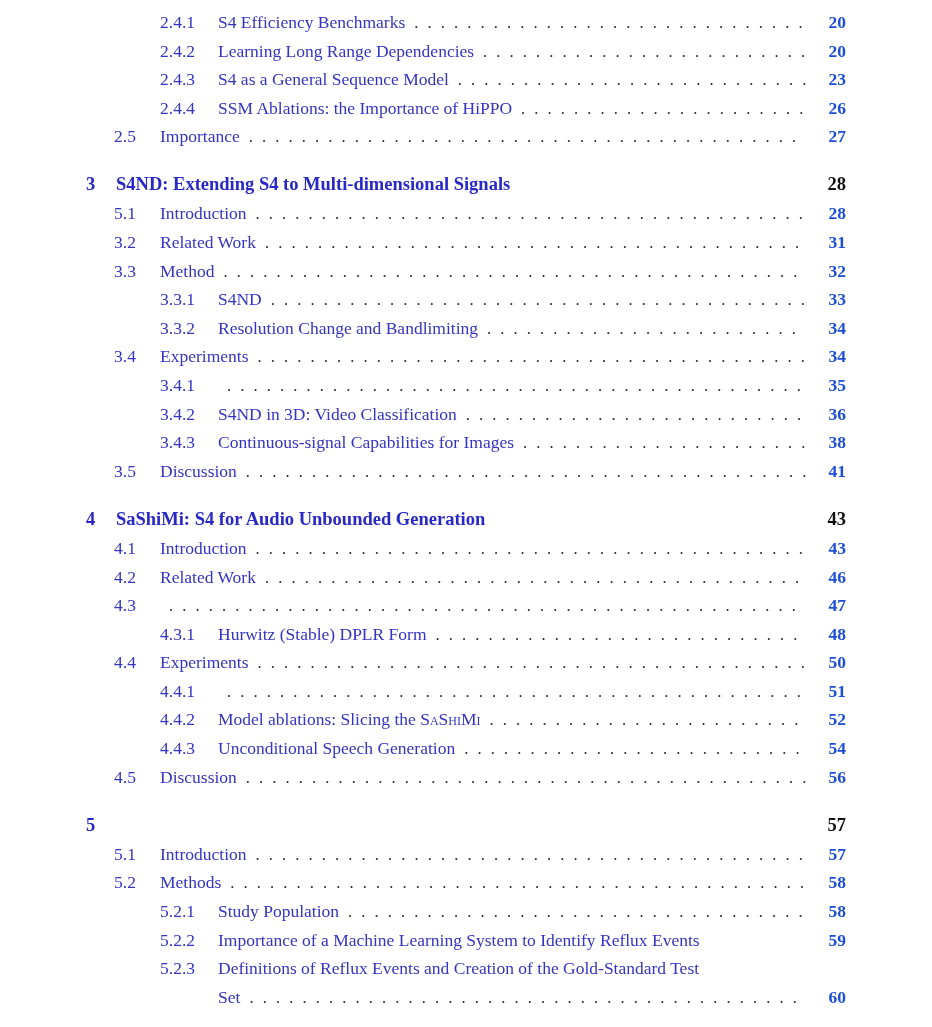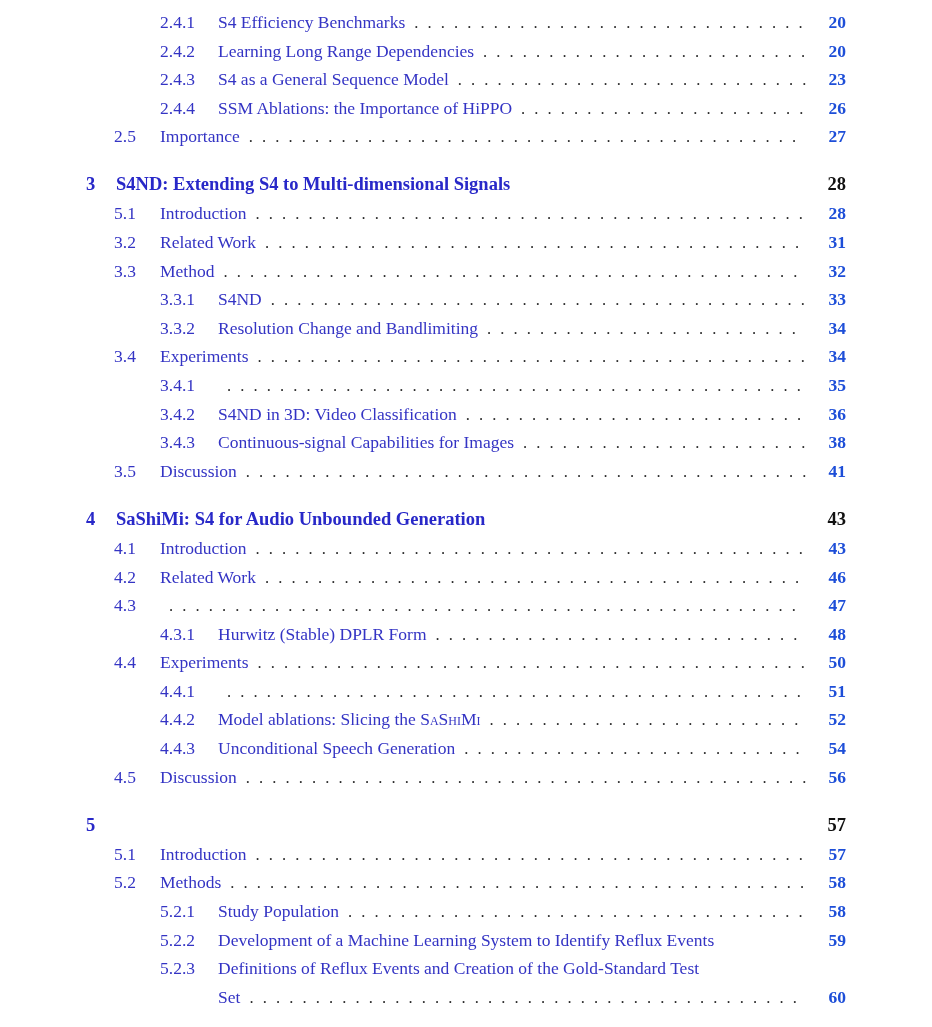--- a/index.html
+++ b/index.html
@@ -239,21 +239,21 @@
         <span class="page-num">58</span>
       </div>
       <div class="row subsection">
         <span class="num">5.2.1</span>
         <span class="title">Study Population</span>
         <span class="dots">. . . . . . . . . . . . . . . . . . . . . . . . . . . . . . . . . . . . . . . . . . . . . . . . . . . . . . . . . . . . . . . . . . . . . . . . . . . . . . . . . . . . . . . . . . . . . . . . . . . . . . . . . . . . . . . . . . . . . . . . </span>
         <span class="page-num">58</span>
       </div>
       <div class="row subsection">
         <span class="num">5.2.2</span>
-        <span class="title">Development of a Machine Learning System to Identify Reflux Events</span>
+        <span class="title">Importance of a Machine Learning System to Identify Reflux Events</span>
         <span class="spacer"></span>
         <span class="page-num">59</span>
       </div>
       <div class="row subsection">
         <span class="num">5.2.3</span>
         <span class="title">Definitions of Reflux Events and Creation of the Gold-Standard Test</span>
         <span class="spacer"></span>
       </div>
       <div class="row subsection contline">
         <span class="title">Set</span>

